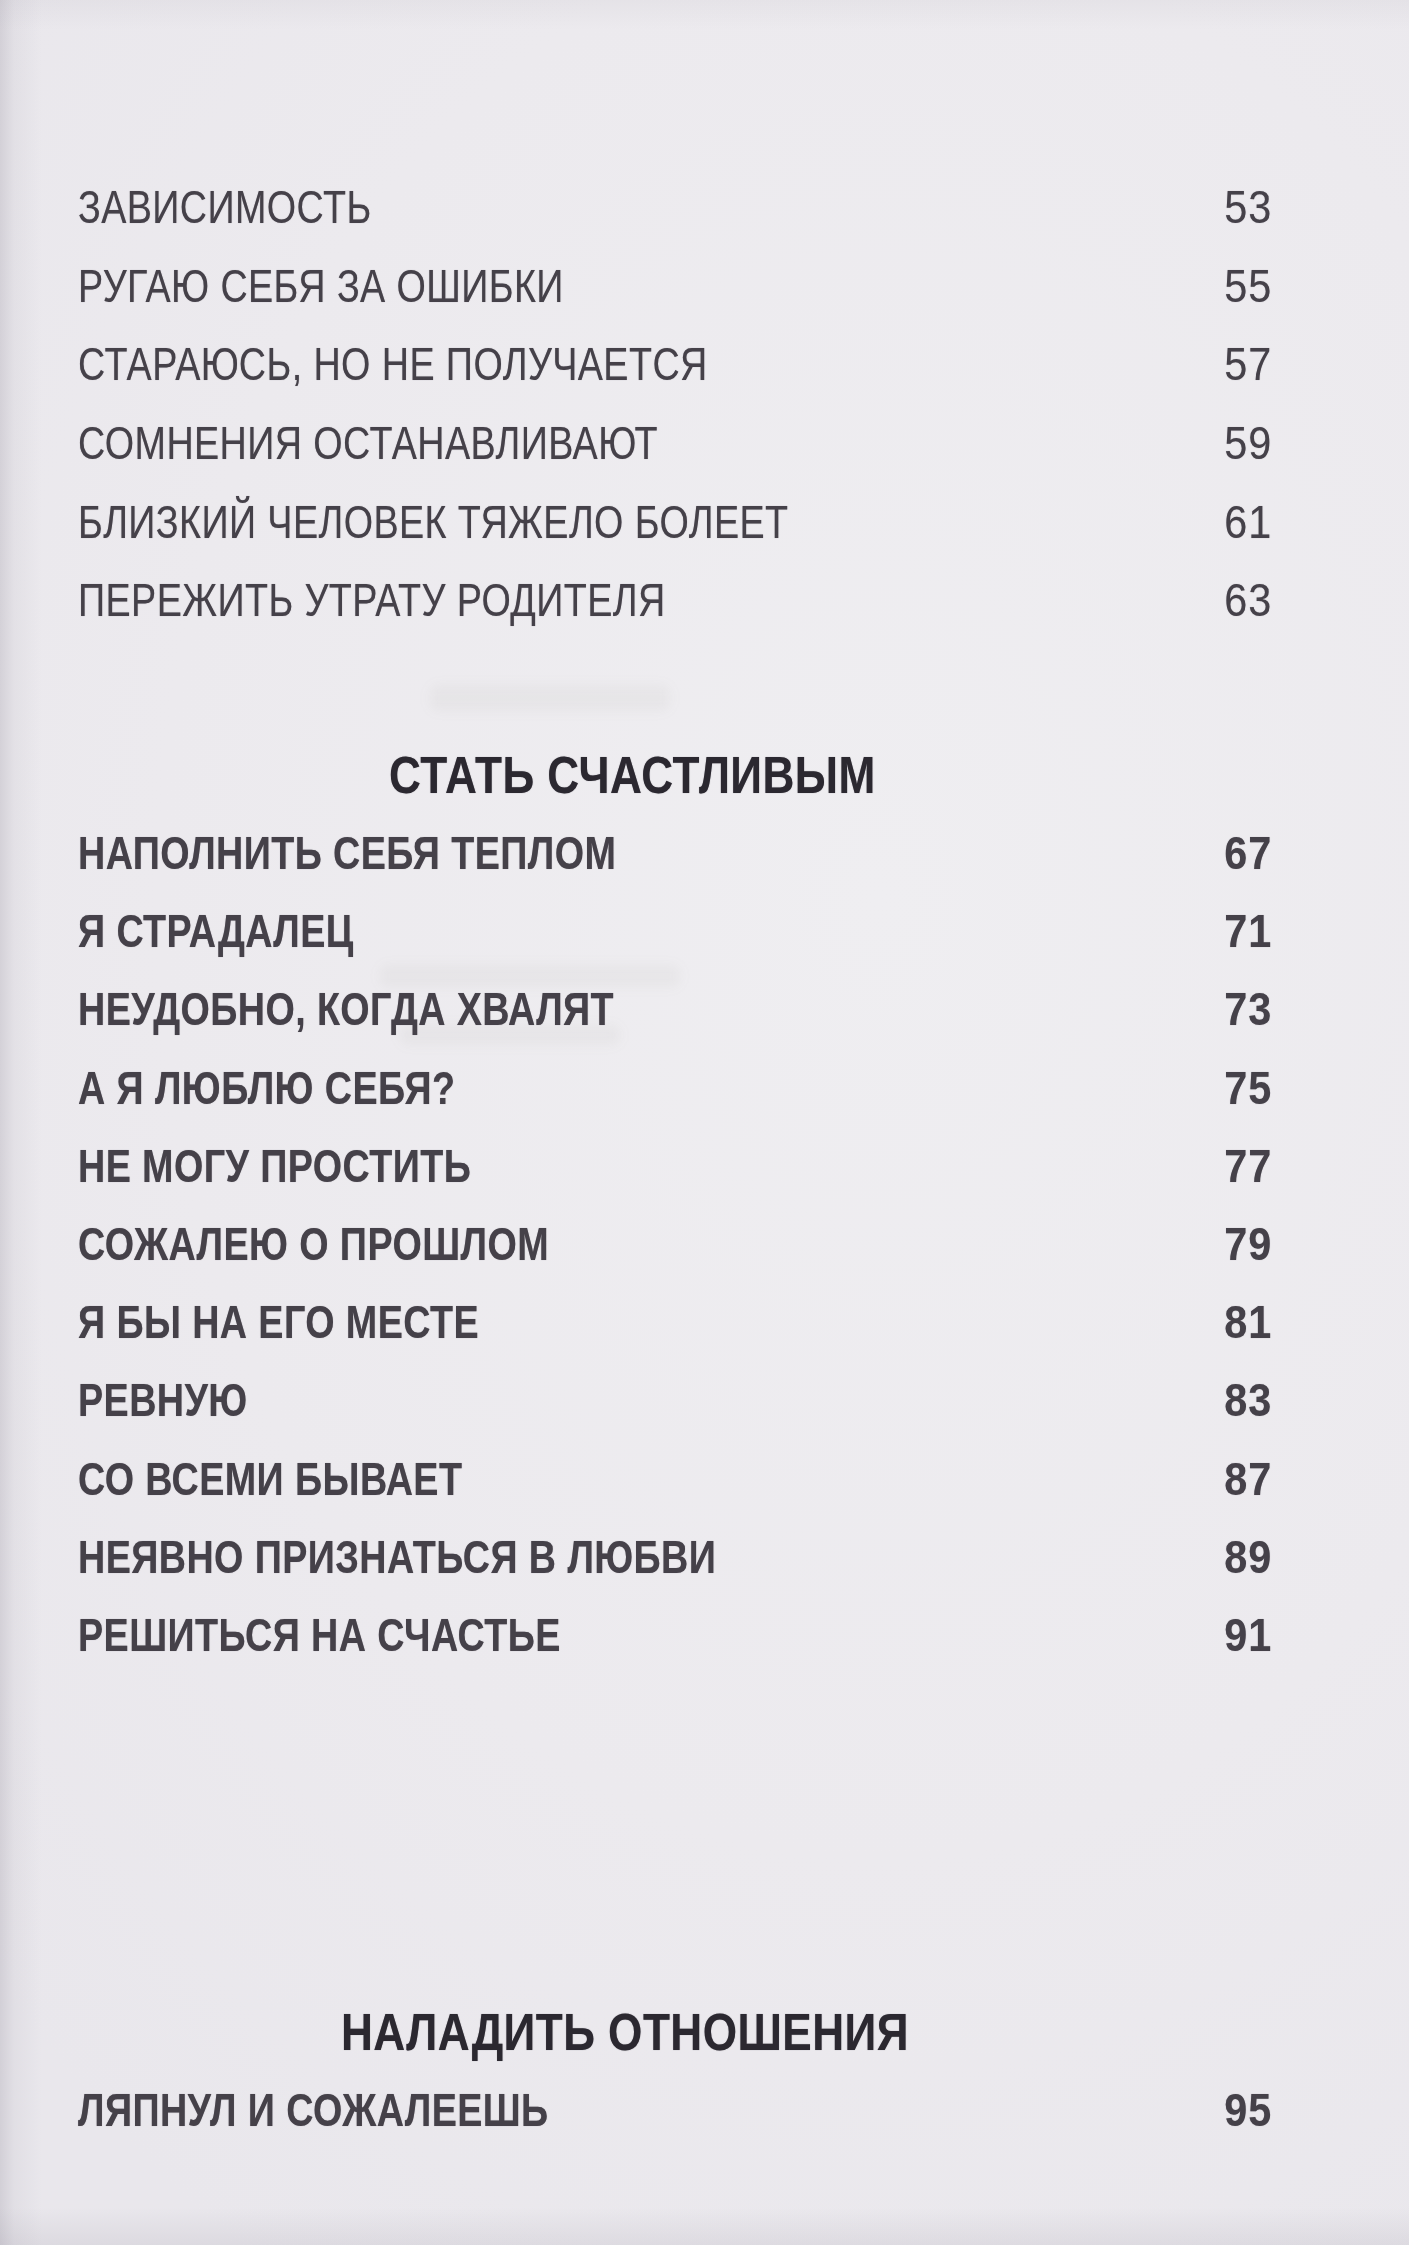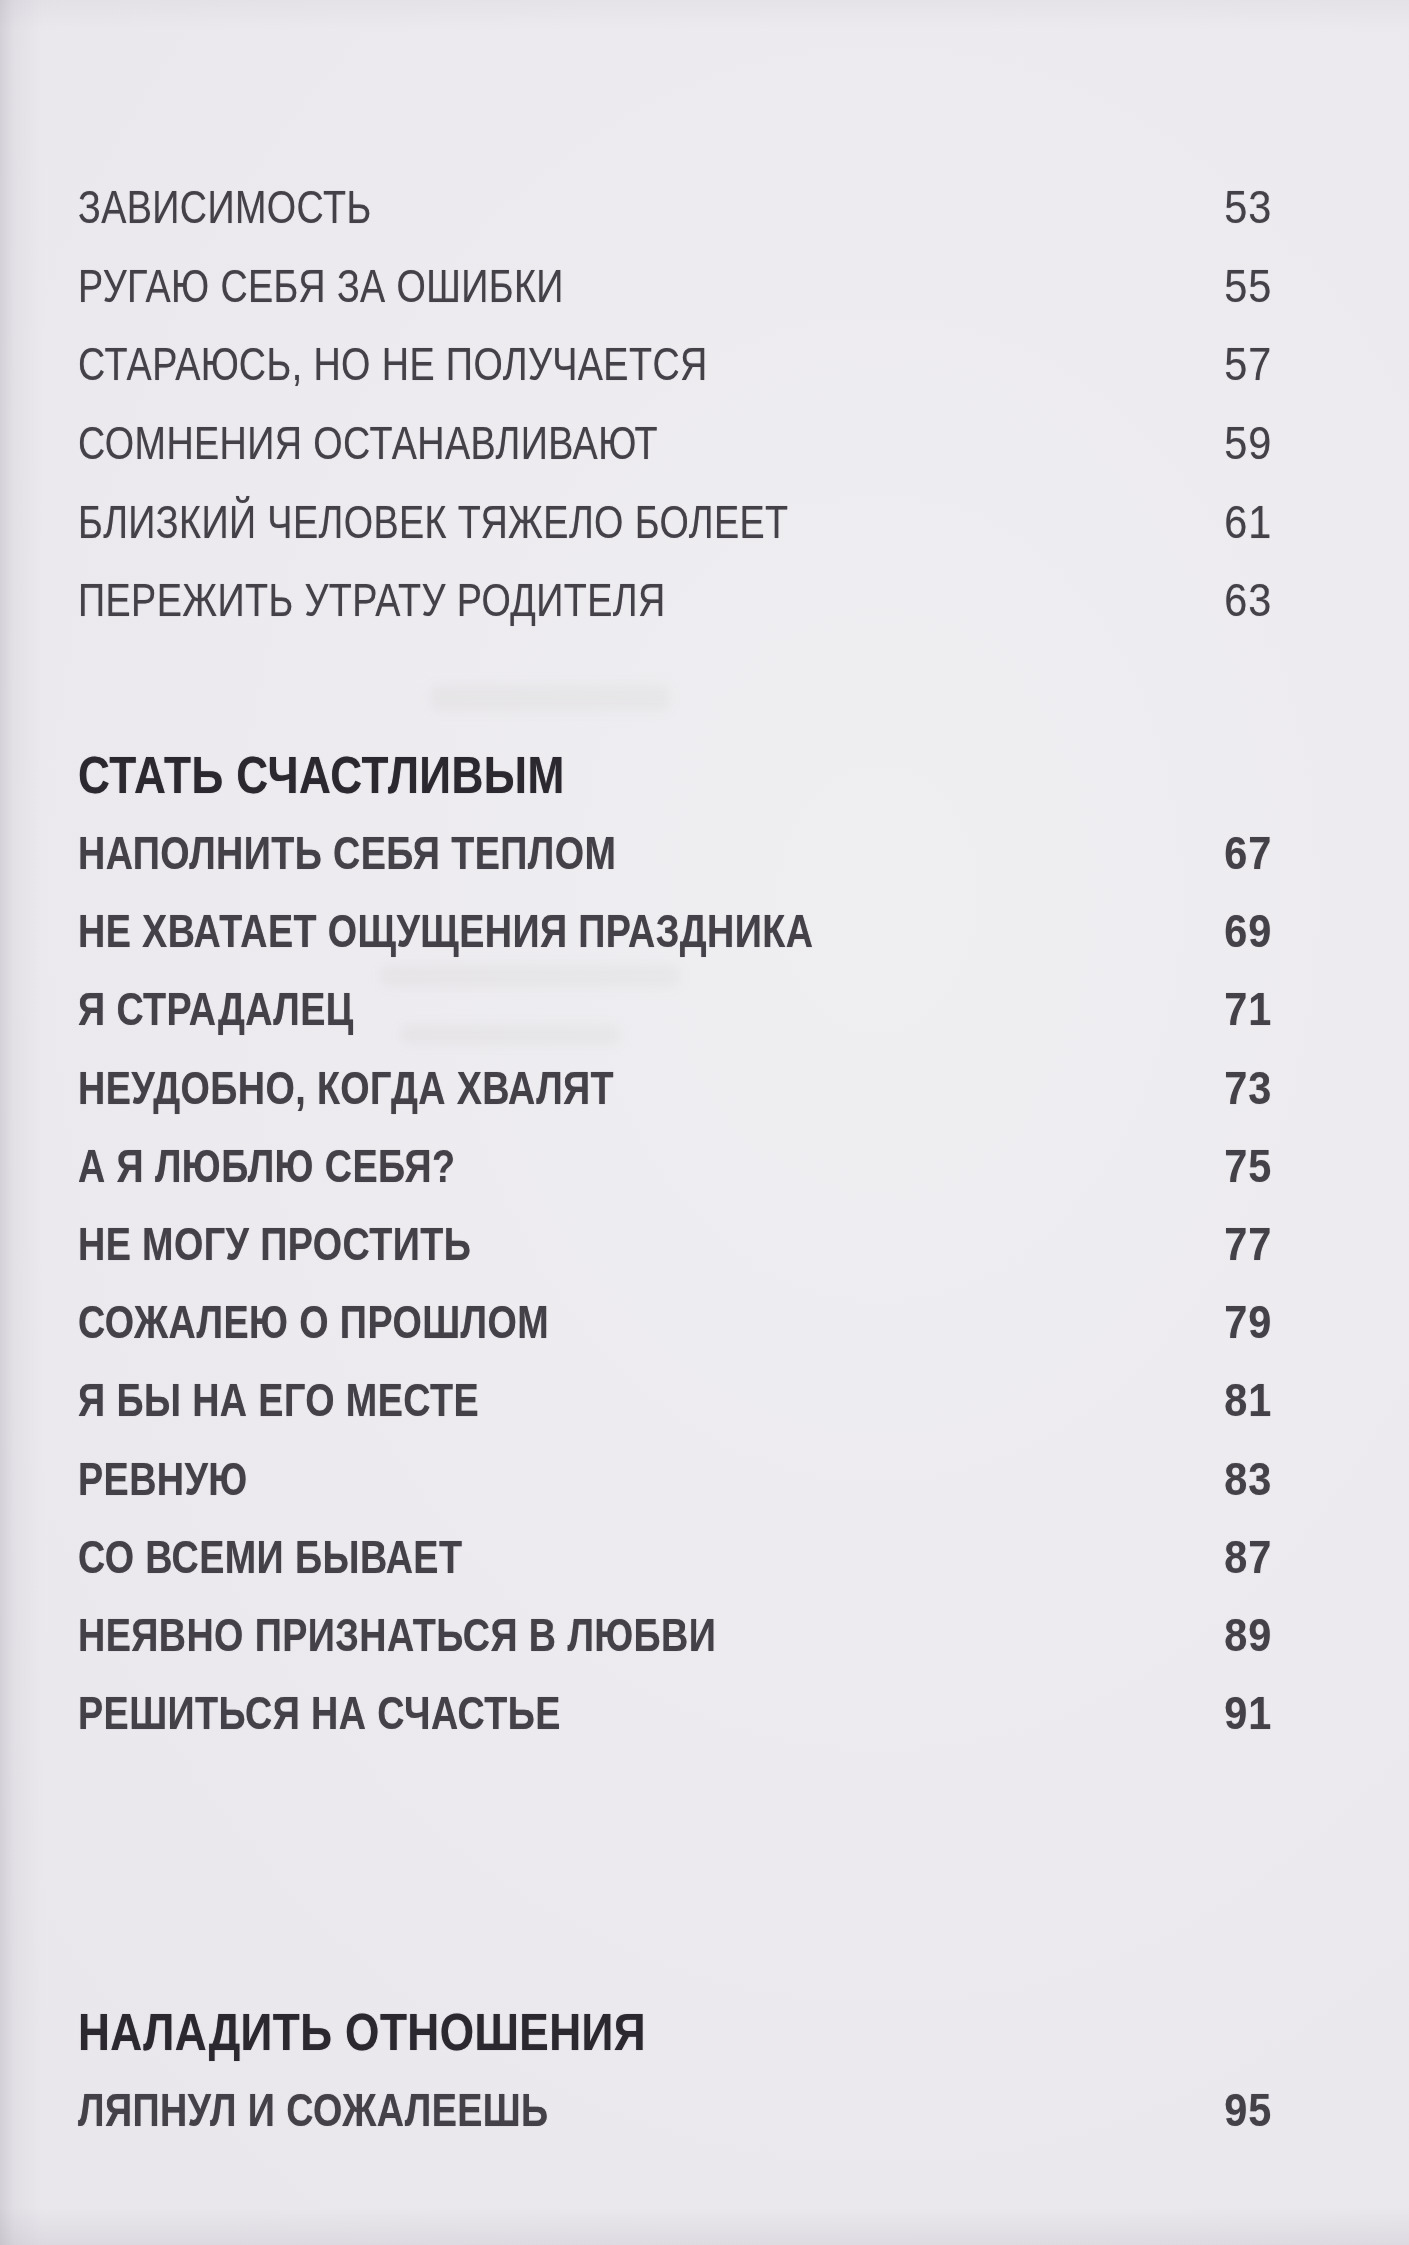--- a/index.html
+++ b/index.html
@@ -29,21 +29,21 @@
   .entry-title {
     font-size: 46px; color: #454149; letter-spacing: 0.5px; white-space: nowrap;
     display: inline-block; transform: scaleX(0.82); transform-origin: 0 50%;
     text-shadow: 0 0 1px rgba(72,66,78,0.45);
   }
   .entry-page {
     font-size: 46px; color: #454149; letter-spacing: 1px; white-space: nowrap;
     display: inline-block; transform: scaleX(0.9); transform-origin: 100% 50%;
     text-shadow: 0 0 1px rgba(72,66,78,0.45);
   }
-  .heading-box { height: 79px; display: flex; align-items: center; }
+  .heading-box { height: 79px; display: flex; align-items: center; justify-content: center; }
   .section-heading {
     font-size: 52px; font-weight: bold; color: #2b2830; letter-spacing: 0.5px;
     white-space: nowrap; display: inline-block;
     transform: scaleX(0.85); transform-origin: 0 50%;
     text-shadow: 0 0 1px rgba(40,36,46,0.5);
   }
   
   .bleed {
     position: absolute; pointer-events: none;
     background: rgba(120,112,100,0.05); filter: blur(6px); border-radius: 8px;
@@ -90,24 +90,20 @@
 
   <div class="sec" id="sec2">
     <div class="heading-box">
       <span class="section-heading">СТАТЬ СЧАСТЛИВЫМ</span>
     </div>
     <div class="row">
       <span class="entry-title">НАПОЛНИТЬ СЕБЯ ТЕПЛОМ</span>
       <span class="entry-page">67</span>
     </div>
     <div class="row">
-      <span class="entry-title">НЕ ХВАТАЕТ ОЩУЩЕНИЯ ПРАЗДНИКА</span>
-      <span class="entry-page">69</span>
-    </div>
-    <div class="row">
       <span class="entry-title">Я СТРАДАЛЕЦ</span>
       <span class="entry-page">71</span>
     </div>
     <div class="row">
       <span class="entry-title">НЕУДОБНО, КОГДА ХВАЛЯТ</span>
       <span class="entry-page">73</span>
     </div>
     <div class="row">
       <span class="entry-title">А Я ЛЮБЛЮ СЕБЯ?</span>
       <span class="entry-page">75</span>

